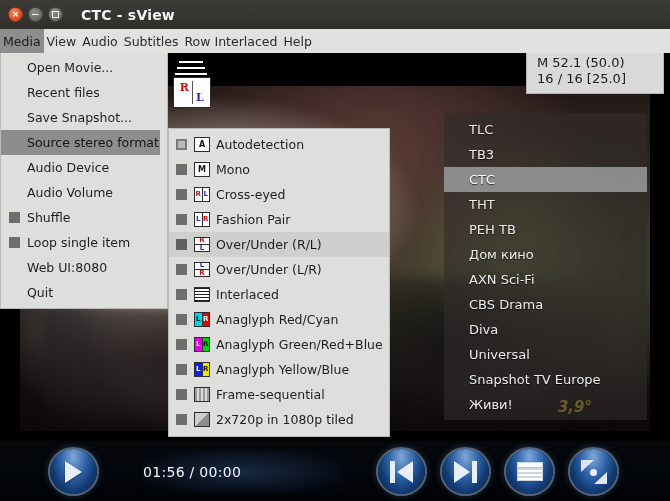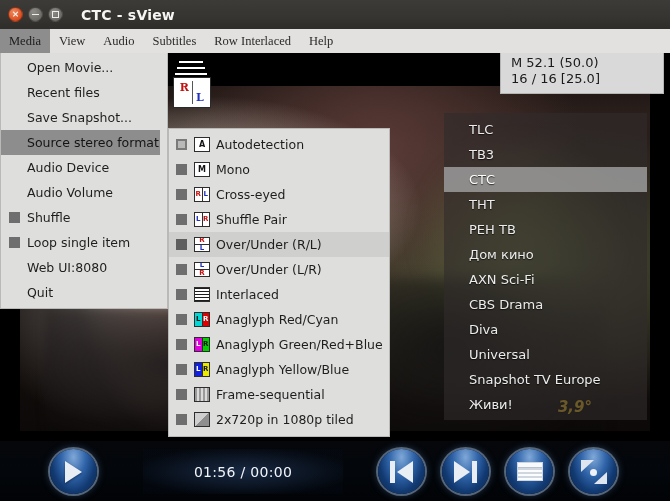--- a/index.html
+++ b/index.html
@@ -39,21 +39,21 @@
     margin-left:18px; letter-spacing:.2px;
   }
 
   
   .menubar {
     position:absolute; left:0; top:29px; width:670px; height:24px;
     background:#e2e1df; display:flex; align-items:stretch;
     font-size:12.5px; color:#2a2a2a;
   }
   .menubar .mi {
-    display:flex; align-items:center; padding:0 9px; white-space:nowrap;font-family:Liberation Serif, serif;
+    display:flex; align-items:center; padding:0 3px; white-space:nowrap;
   }
   .menubar .mi.active { background:#8d8d8d; color:#1c1c1c; }
 
   
   .video {
     position:absolute; left:0; top:53px; width:670px; height:388px;
     background:#000; overflow:hidden;
   }
   .vid-inner {
     position:absolute; left:20px; top:0; width:630px; height:388px;
@@ -113,21 +113,21 @@
     flex:1; display:flex; align-items:flex-start; justify-content:center;
     font-size:11px; font-weight:bold; font-family:"DejaVu Serif", serif;
     background:#fff; position:relative;
   }
   .stereo-overlay .main .half.r { color:#c01010; }
   .stereo-overlay .main .half.l { color:#2030c0; align-items:flex-end; }
   .stereo-overlay .main .half + .half { border-left:1px solid #555; }
 
   
   .info-overlay {
-    position:absolute; right:6px; top:-3px; width:164px;
+    position:absolute; right:6px; top:-3px; width:138px;
     background:#d9d9d9; color:#1a1a1a; border:1px solid #b5b5b5;
     padding:4px 8px 5px 10px; font-size:13px; line-height:1.25;
     font-family:"DejaVu Sans","Liberation Sans",sans-serif;
   }
 
   
   .osd-temp {
     position:absolute; right:78px; top:345px;
     color:#c9a227; font-size:15px; font-style:italic; font-weight:bold;
     text-shadow:0 1px 2px rgba(0,0,0,.8);
@@ -253,21 +253,21 @@
     position:absolute; right:0; bottom:0; width:0;height:0;
     border-bottom:12px solid #dfe6ef; border-left:13px solid transparent;
   }
   .fx-glyph .dot {
     position:absolute; left:9px; top:9px; width:7px; height:7px;
     border-radius:50%; background:#eef2f8;
   }
   .time-box {
     position:absolute; left:143px; top:8px; width:200px; height:45px;
     background: radial-gradient(ellipse at 50% 50%, rgba(30,52,85,.75), rgba(6,14,28,.25) 78%);
-    display:flex; align-items:center; justify-content:center;
+    display:flex; align-items:center; justify-content:flex-start;
   }
   .time-box .t { color:#f2f5f9; font-size:14px; letter-spacing:.3px; }
 </style>
 </head>
 <body>
 
 <div id="app">
 
   <div class="titlebar">
     <div class="winbtns">
@@ -406,21 +406,21 @@
       </span>
       <span class="lbl">Cross-eyed</span>
     </div>
 
     <div class="row">
       <span class="chk"></span>
       <span class="ico split-h">
         <span class="cell" style="color:#2030c0">L</span>
           <span class="cell" style="color:#c01010">R</span>
       </span>
-      <span class="lbl">Shuffle Pair</span>
+      <span class="lbl">Fashion Pair</span>
     </div>
 
     <div class="row sel">
       <span class="chk"></span>
       <span class="ico split-v">
         <span class="cell" style="color:#c01010">R</span>
           <span class="cell" style="color:#2030c0">L</span>
       </span>
       <span class="lbl">Over/Under (R/L)</span>
     </div>

